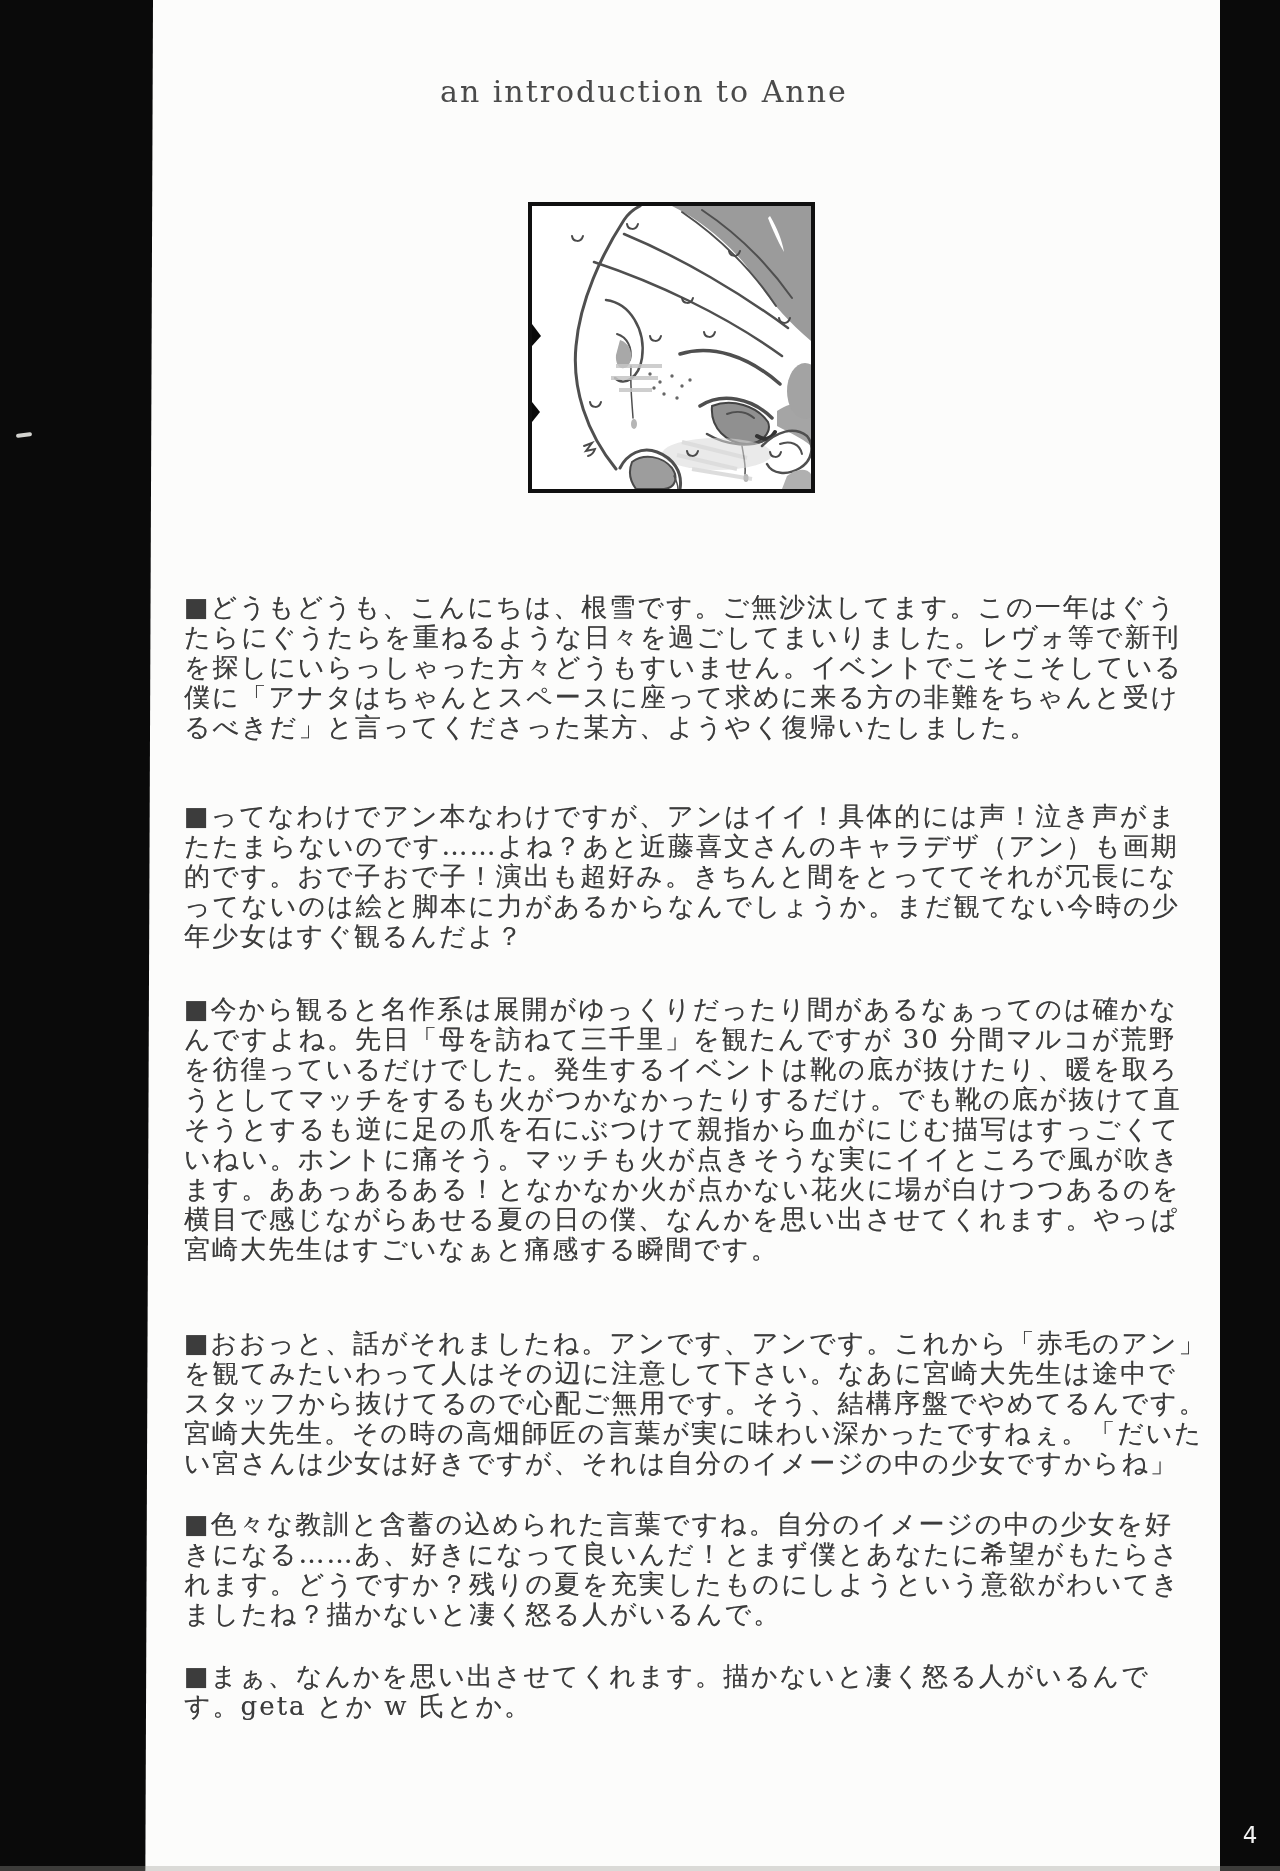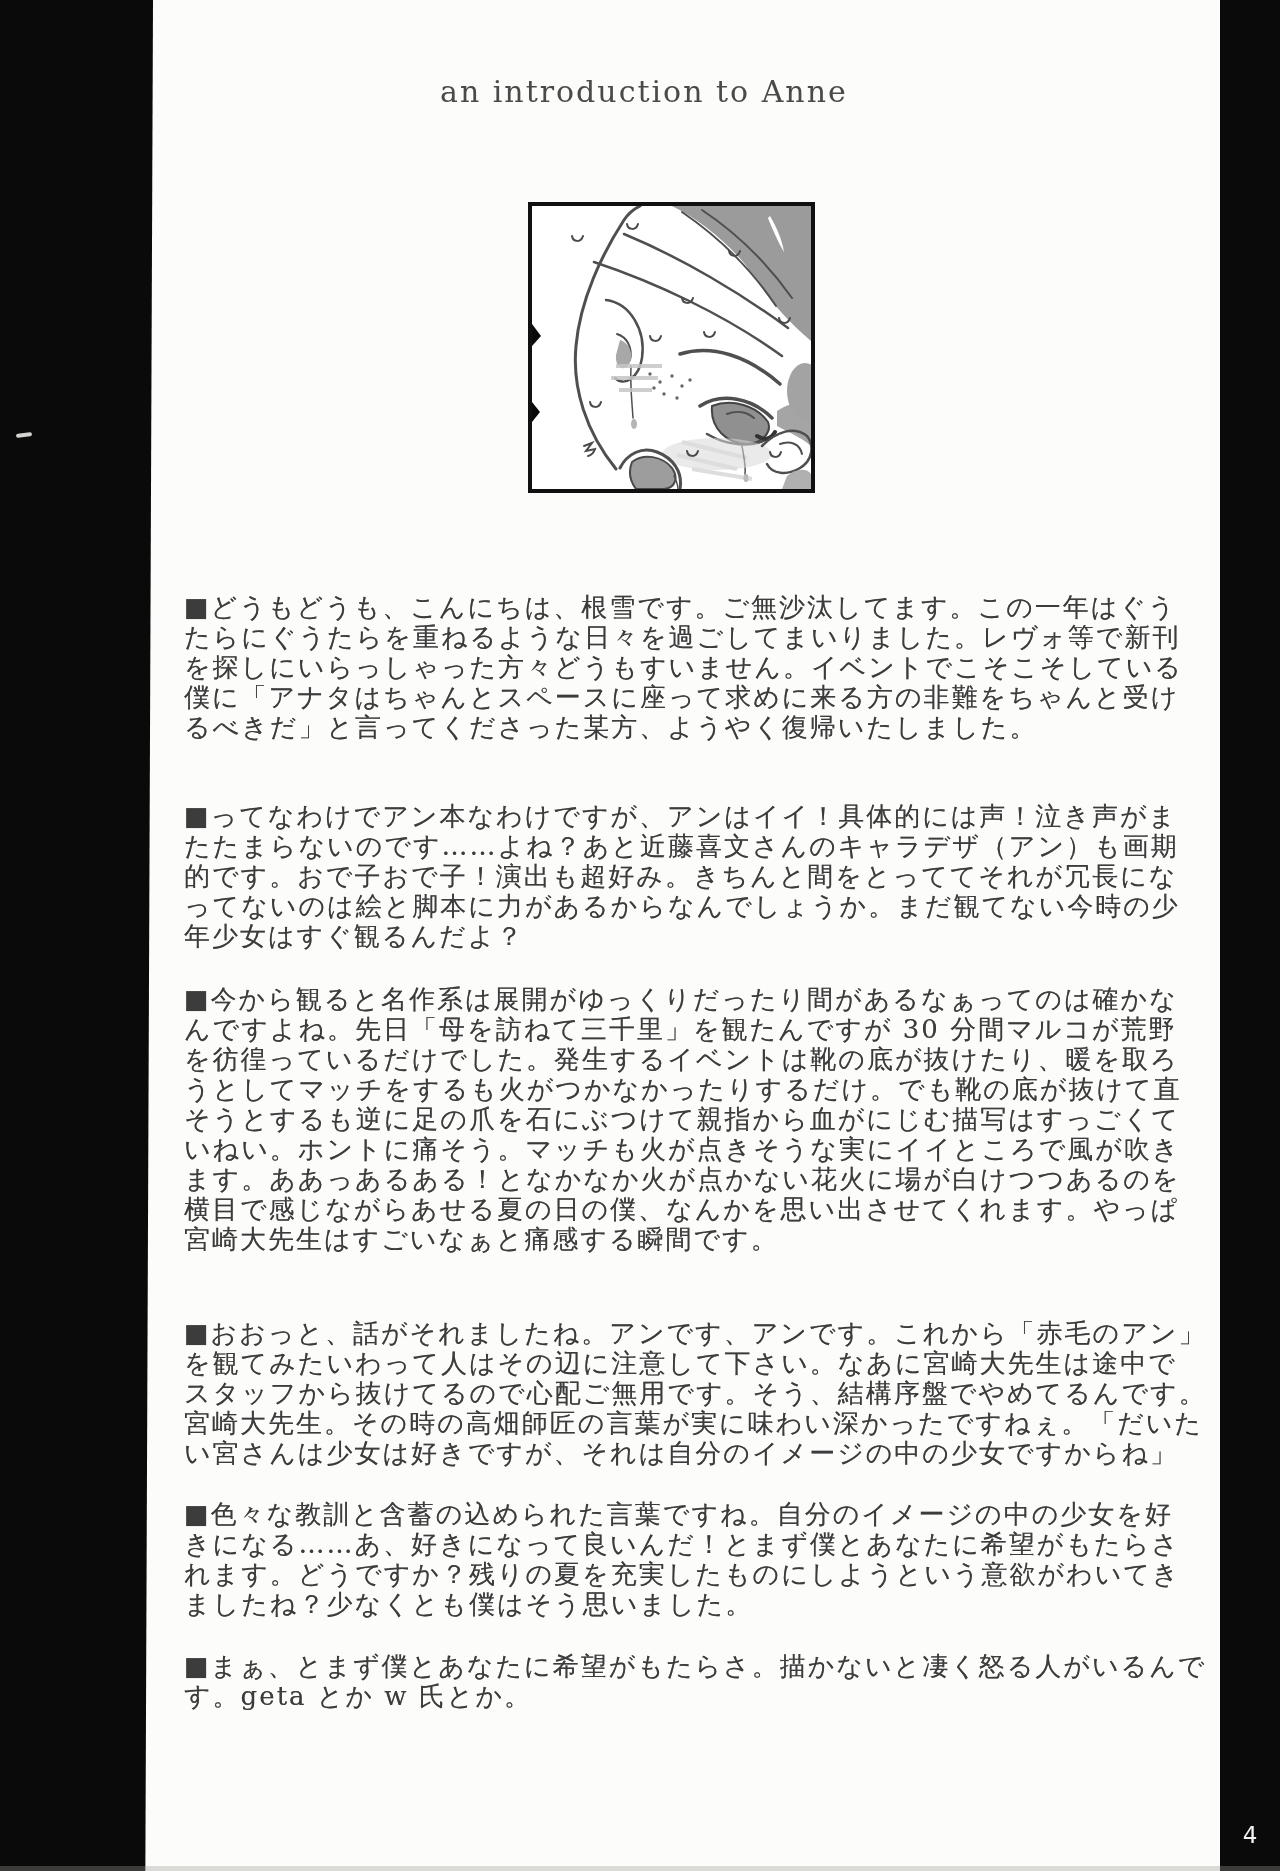--- a/index.html
+++ b/index.html
@@ -190,37 +190,37 @@
   <p class="para">■どうもどうも、こんにちは、根雪です。ご無沙汰してます。この一年はぐう
 たらにぐうたらを重ねるような日々を過ごしてまいりました。レヴォ等で新刊
 を探しにいらっしゃった方々どうもすいません。イベントでこそこそしている
 僕に「アナタはちゃんとスペースに座って求めに来る方の非難をちゃんと受け
 るべきだ」と言ってくださった某方、ようやく復帰いたしました。</p>
   <p class="para" style="margin-top:59px">■ってなわけでアン本なわけですが、アンはイイ！具体的には声！泣き声がま
 たたまらないのです……よね？あと近藤喜文さんのキャラデザ（アン）も画期
 的です。おで子おで子！演出も超好み。きちんと間をとっててそれが冗長にな
 ってないのは絵と脚本に力があるからなんでしょうか。まだ観てない今時の少
 年少女はすぐ観るんだよ？</p>
-  <p class="para" style="margin-top:33px">■今から観ると名作系は展開がゆっくりだったり間があるなぁってのは確かな
+  <p class="para" style="margin-top:43px">■今から観ると名作系は展開がゆっくりだったり間があるなぁってのは確かな
 んですよね。先日「母を訪ねて三千里」を観たんですが 30 分間マルコが荒野
 を彷徨っているだけでした。発生するイベントは靴の底が抜けたり、暖を取ろ
 うとしてマッチをするも火がつかなかったりするだけ。でも靴の底が抜けて直
 そうとするも逆に足の爪を石にぶつけて親指から血がにじむ描写はすっごくて
 いねい。ホントに痛そう。マッチも火が点きそうな実にイイところで風が吹き
 ます。ああっあるある！となかなか火が点かない花火に場が白けつつあるのを
 横目で感じながらあせる夏の日の僕、なんかを思い出させてくれます。やっぱ
 宮崎大先生はすごいなぁと痛感する瞬間です。</p>
   <p class="para" style="margin-top:64px">■おおっと、話がそれましたね。アンです、アンです。これから「赤毛のアン」
 を観てみたいわって人はその辺に注意して下さい。なあに宮崎大先生は途中で
 スタッフから抜けてるので心配ご無用です。そう、結構序盤でやめてるんです。
 宮崎大先生。その時の高畑師匠の言葉が実に味わい深かったですねぇ。「だいた
 い宮さんは少女は好きですが、それは自分のイメージの中の少女ですからね」</p>
   <p class="para" style="margin-top:31px">■色々な教訓と含蓄の込められた言葉ですね。自分のイメージの中の少女を好
 きになる……あ、好きになって良いんだ！とまず僕とあなたに希望がもたらさ
 れます。どうですか？残りの夏を充実したものにしようという意欲がわいてき
-ましたね？少なくとも僕はそう思いました。</p>
-  <p class="para" style="margin-top:32px">■まぁ、とまず僕とあなたに希望がもたらさ。描かないと凄く怒る人がいるんで
+ましたね？描かないと凄く怒る人がいるんで。</p>
+  <p class="para" style="margin-top:32px">■まぁ、なんかを思い出させてくれます。描かないと凄く怒る人がいるんで
 す。geta とか w 氏とか。</p>
 </div>
 
 <div class="page-number">4</div>
 
 <div class="bottom-scan-strip"></div>
 
 </body></html>

